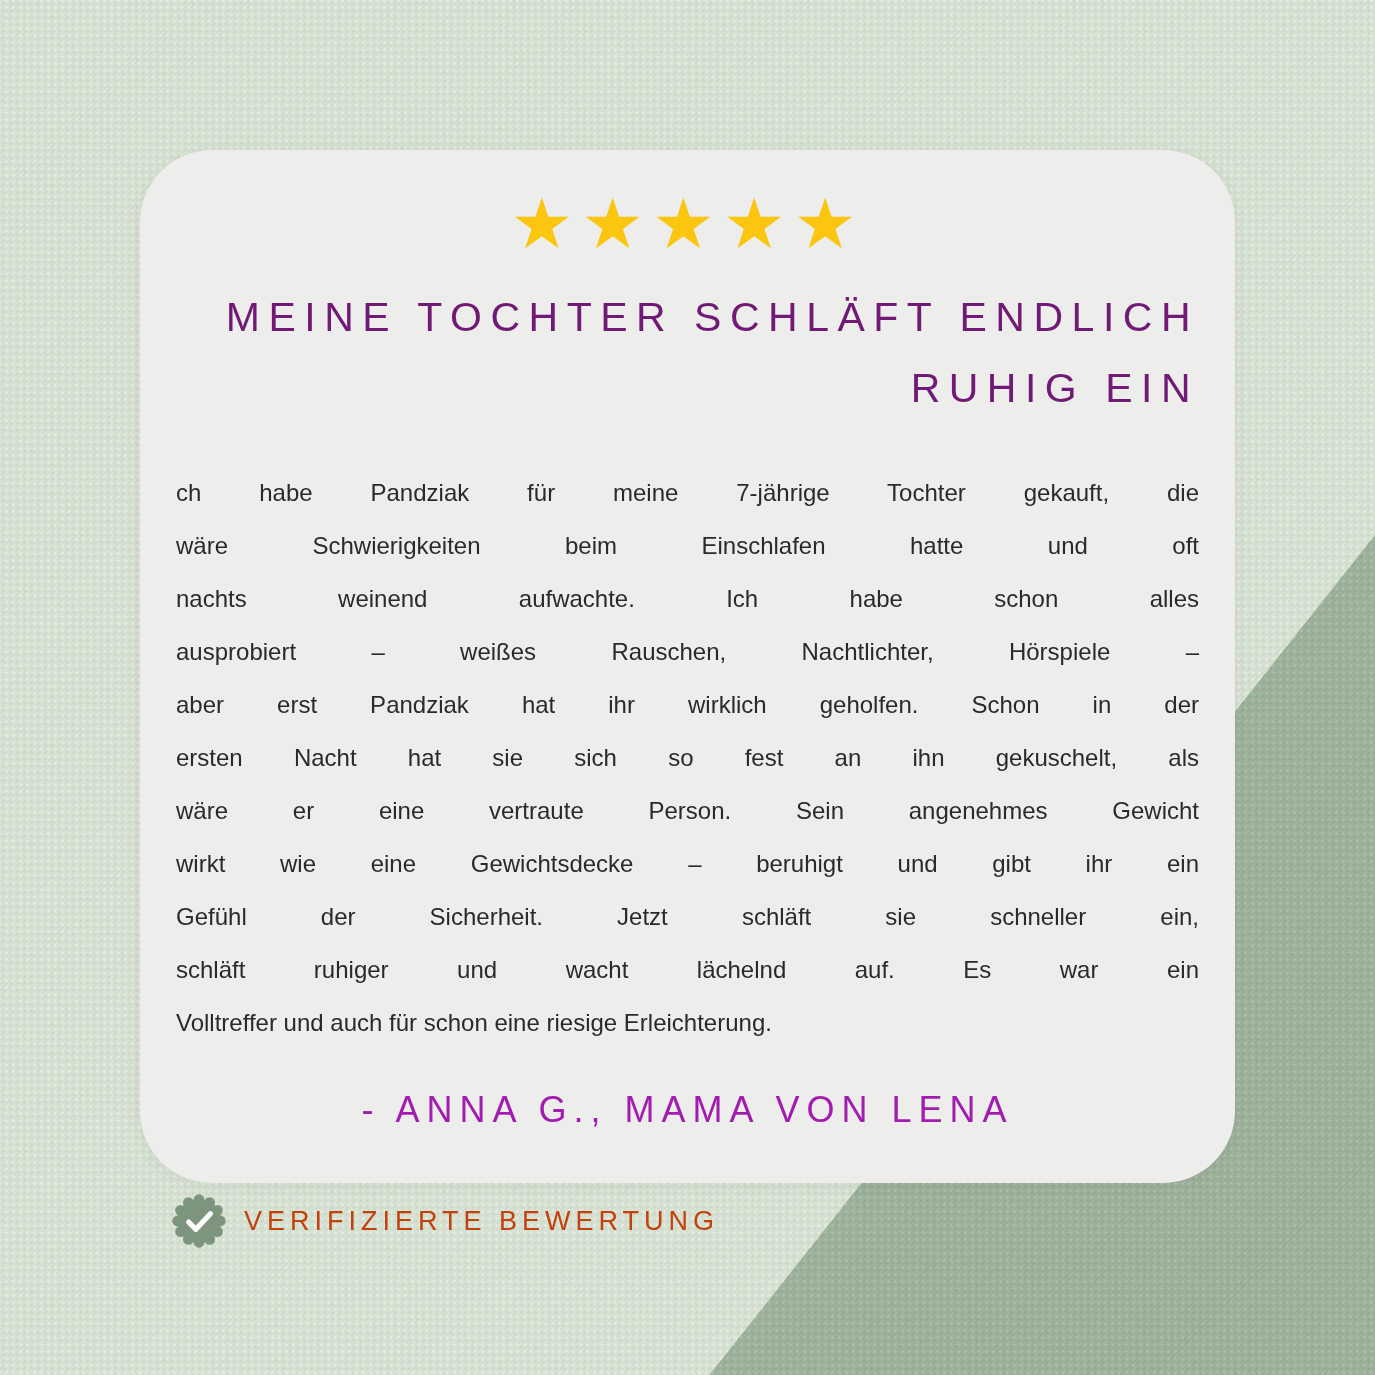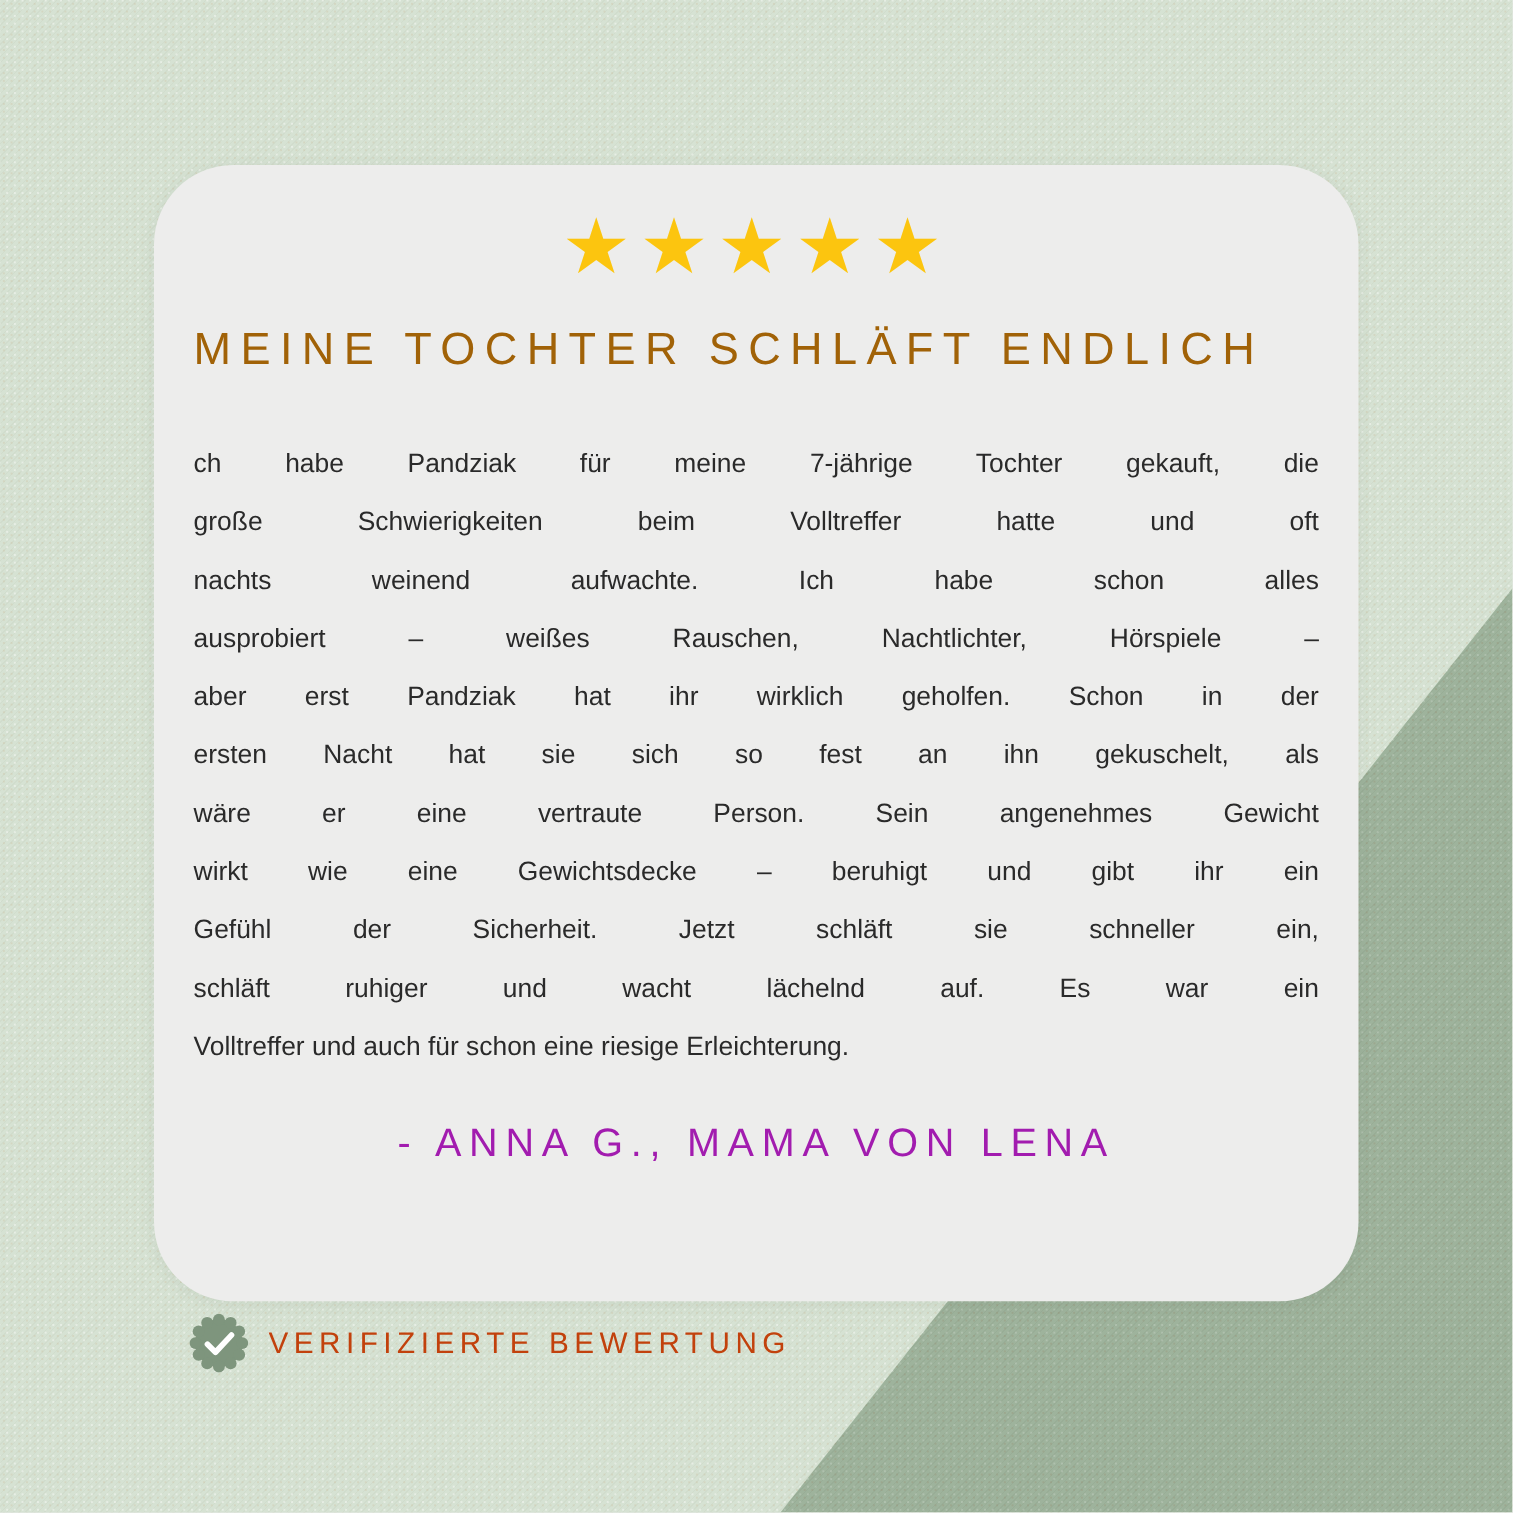--- a/index.html
+++ b/index.html
@@ -47,22 +47,22 @@
     margin-top: 2px;
     text-align: center;
     font-size: 70px;
     line-height: 72px;
     letter-spacing: 8px;
     color: #fcc50f;
     white-space: nowrap;
   }
   .headline {
     margin-top: 22px;
-    text-align: left;
-    color: #a16207;
+    text-align: right;
+    color: #701a75;
     font-size: 41px;
     line-height: 71px;
     letter-spacing: 8.5px;
     font-weight: 400;
   }
   .review-body {
     margin-top: 42px;
     color: #2a2a2a;
     font-size: 24px;
     line-height: 53px;
@@ -109,25 +109,26 @@
 
 <div class="bg-dark-diagonal">
   <div class="bg-texture"></div>
 </div>
 
 <div class="review-card">
   <div class="stars-row">★★★★★</div>
 
   <div class="headline">
       <div class="headline-line">MEINE TOCHTER SCHLÄFT ENDLICH</div>
+      <div class="headline-line">RUHIG EIN</div>
     </div>
 
   <div class="review-body">
       <div class="body-line">ch habe Pandziak für meine 7-jährige Tochter gekauft, die</div>
-      <div class="body-line">große Schwierigkeiten beim Volltreffer hatte und oft</div>
+      <div class="body-line">wäre Schwierigkeiten beim Einschlafen hatte und oft</div>
       <div class="body-line">nachts weinend aufwachte. Ich habe schon alles</div>
       <div class="body-line">ausprobiert – weißes Rauschen, Nachtlichter, Hörspiele –</div>
       <div class="body-line">aber erst Pandziak hat ihr wirklich geholfen. Schon in der</div>
       <div class="body-line">ersten Nacht hat sie sich so fest an ihn gekuschelt, als</div>
       <div class="body-line">wäre er eine vertraute Person. Sein angenehmes Gewicht</div>
       <div class="body-line">wirkt wie eine Gewichtsdecke – beruhigt und gibt ihr ein</div>
       <div class="body-line">Gefühl der Sicherheit. Jetzt schläft sie schneller ein,</div>
       <div class="body-line">schläft ruhiger und wacht lächelnd auf. Es war ein</div>
       <div class="body-line">Volltreffer und auch für schon eine riesige Erleichterung.</div>
     </div>

